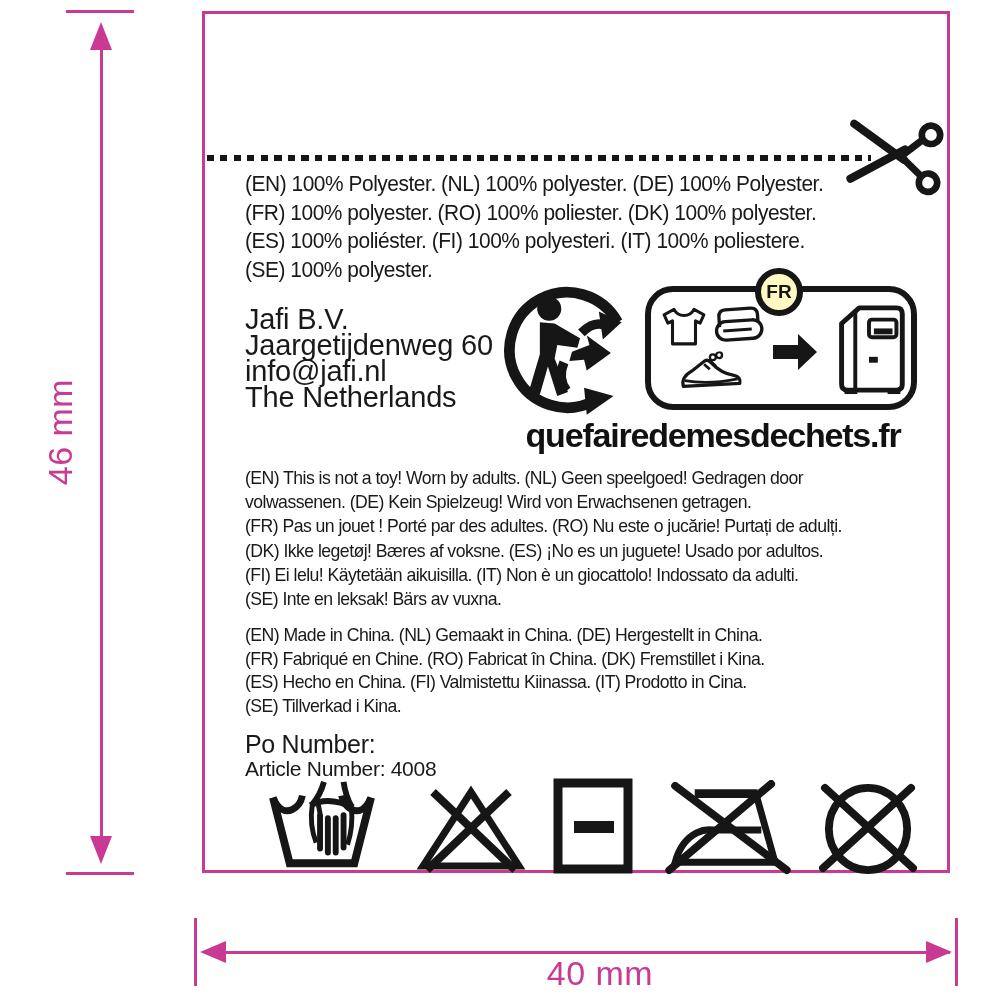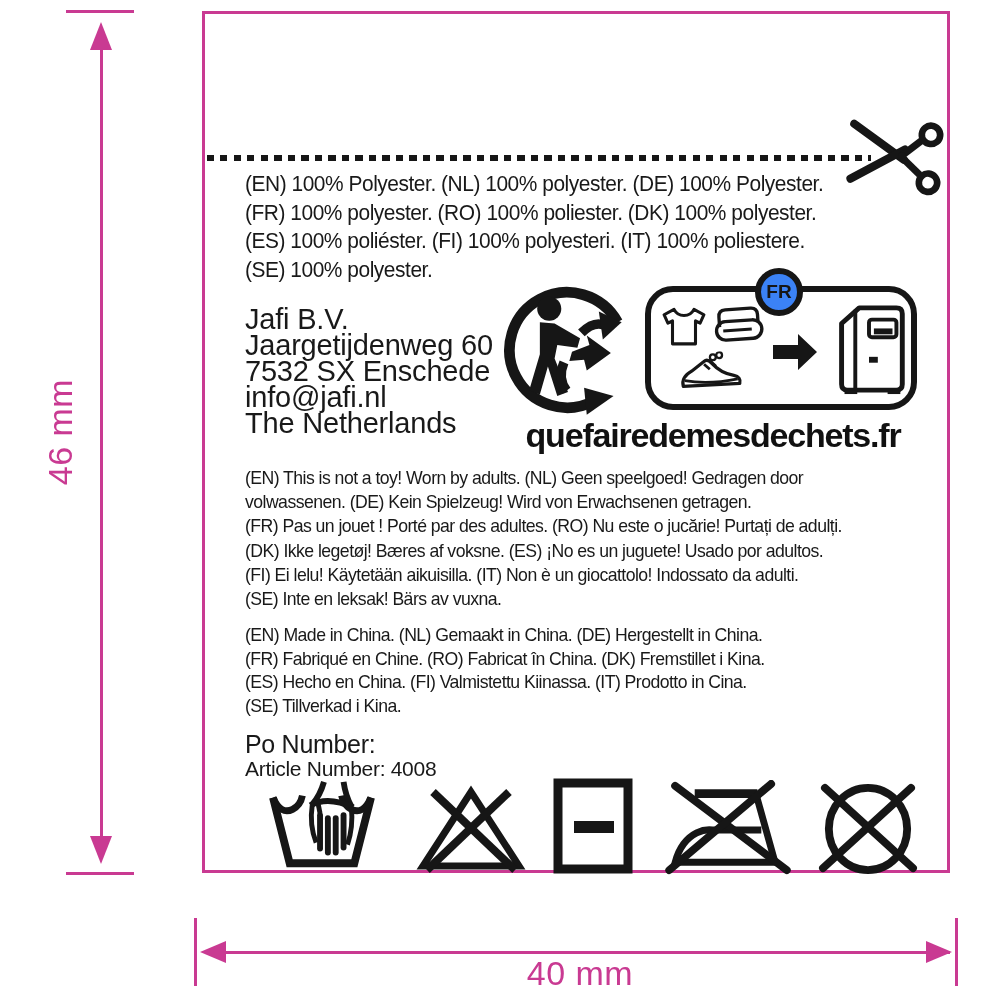--- a/index.html
+++ b/index.html
@@ -18,21 +18,21 @@
   .origin{left:40px;top:609px;font-size:19px;line-height:23.5px;letter-spacing:-0.6px;transform:scaleX(0.93);}
   .po{left:40px;top:716px;font-size:25px;letter-spacing:-0.3px;}
   .article{left:40px;top:743px;font-size:21px;letter-spacing:-0.3px;}
   .quefaire{left:296px;top:402px;width:424px;text-align:center;font-size:34px;font-weight:bold;
     letter-spacing:-1.2px;color:#111;}
   
   .triman{position:absolute;left:296px;top:268px;width:134px;height:134px;}
   .panel{position:absolute;left:440px;top:272px;width:272px;height:124px;border:6px solid #161616;
     border-radius:28px;box-sizing:border-box;background:#fff;}
   .fr-badge{position:absolute;left:104px;top:-24px;width:48px;height:48px;border:6px solid #161616;
-    border-radius:50%;background:#3b82f6;box-sizing:border-box;display:flex;align-items:center;
+    border-radius:50%;background:#fef9c3;box-sizing:border-box;display:flex;align-items:center;
     justify-content:center;font-size:19px;font-weight:bold;color:#161616;}
   .p-abs{position:absolute;}
   
   .care{position:absolute;}
   
   .mg{position:absolute;background:#c93a92;}
   .dim-label{position:absolute;color:#c93a92;font-size:34px;letter-spacing:0.5px;text-align:center;}
   .tri{position:absolute;width:0;height:0;}
   .tri-up{border-left:11px solid transparent;border-right:11px solid transparent;border-bottom:28px solid #c93a92;}
   .tri-down{border-left:11px solid transparent;border-right:11px solid transparent;border-top:28px solid #c93a92;}
@@ -64,21 +64,20 @@
     <div class="txt fiber">
       <div>(EN) 100% Polyester. (NL) 100% polyester. (DE) 100% Polyester.</div>
       <div>(FR) 100% polyester. (RO) 100% poliester. (DK) 100% polyester.</div>
       <div>(ES) 100% poliéster. (FI) 100% polyesteri. (IT) 100% poliestere.</div>
       <div>(SE) 100% polyester.</div>
     </div>
 
     <div class="txt address">
       <div>Jafi B.V.</div>
       <div>Jaargetijdenweg 60</div>
-      <div>7532 SX Enschede</div>
       <div>info@jafi.nl</div>
       <div>The Netherlands</div>
     </div>
 
     <div class="triman">
       <svg viewBox="0 0 100 100" width="134" height="134" stroke="#161616" fill="#161616">
         <path d="M87,30 A43,43 0 1 0 69,89" fill="none" stroke-width="8"></path>
         <polygon points="62,79 84,85 64,99" stroke="none"></polygon>
         <circle cx="36" cy="20" r="9" stroke="none"></circle>
         <path d="M29,30 L40,31 L59,42 L57,49 L42,47 L40,57 L50,82 L42,85 L35,63 L29,84 L21,81 L29,54 Z" stroke="none"></path>
@@ -210,15 +209,15 @@
   <div class="mg" style="left:100px;top:28px;width:2.5px;height:830px;"></div>
   <div class="tri tri-up" style="left:90px;top:22px;"></div>
   <div class="tri tri-down" style="left:90px;top:836px;"></div>
   <div class="dim-label" style="left:-19px;top:412px;width:160px;height:40px;transform:rotate(-90deg);">46 mm</div>
 
   <div class="mg" style="left:194px;top:918px;width:3px;height:68px;"></div>
   <div class="mg" style="left:955px;top:918px;width:3px;height:68px;"></div>
   <div class="mg" style="left:206px;top:951px;width:744px;height:2.5px;"></div>
   <div class="tri tri-left" style="left:200px;top:941px;"></div>
   <div class="tri tri-right" style="left:926px;top:941px;"></div>
-  <div class="dim-label" style="left:460px;top:954px;width:240px;">40 mm</div>
+  <div class="dim-label" style="left:480px;top:954px;width:240px;">40 mm</div>
 
 </div>
 
 </body></html>

